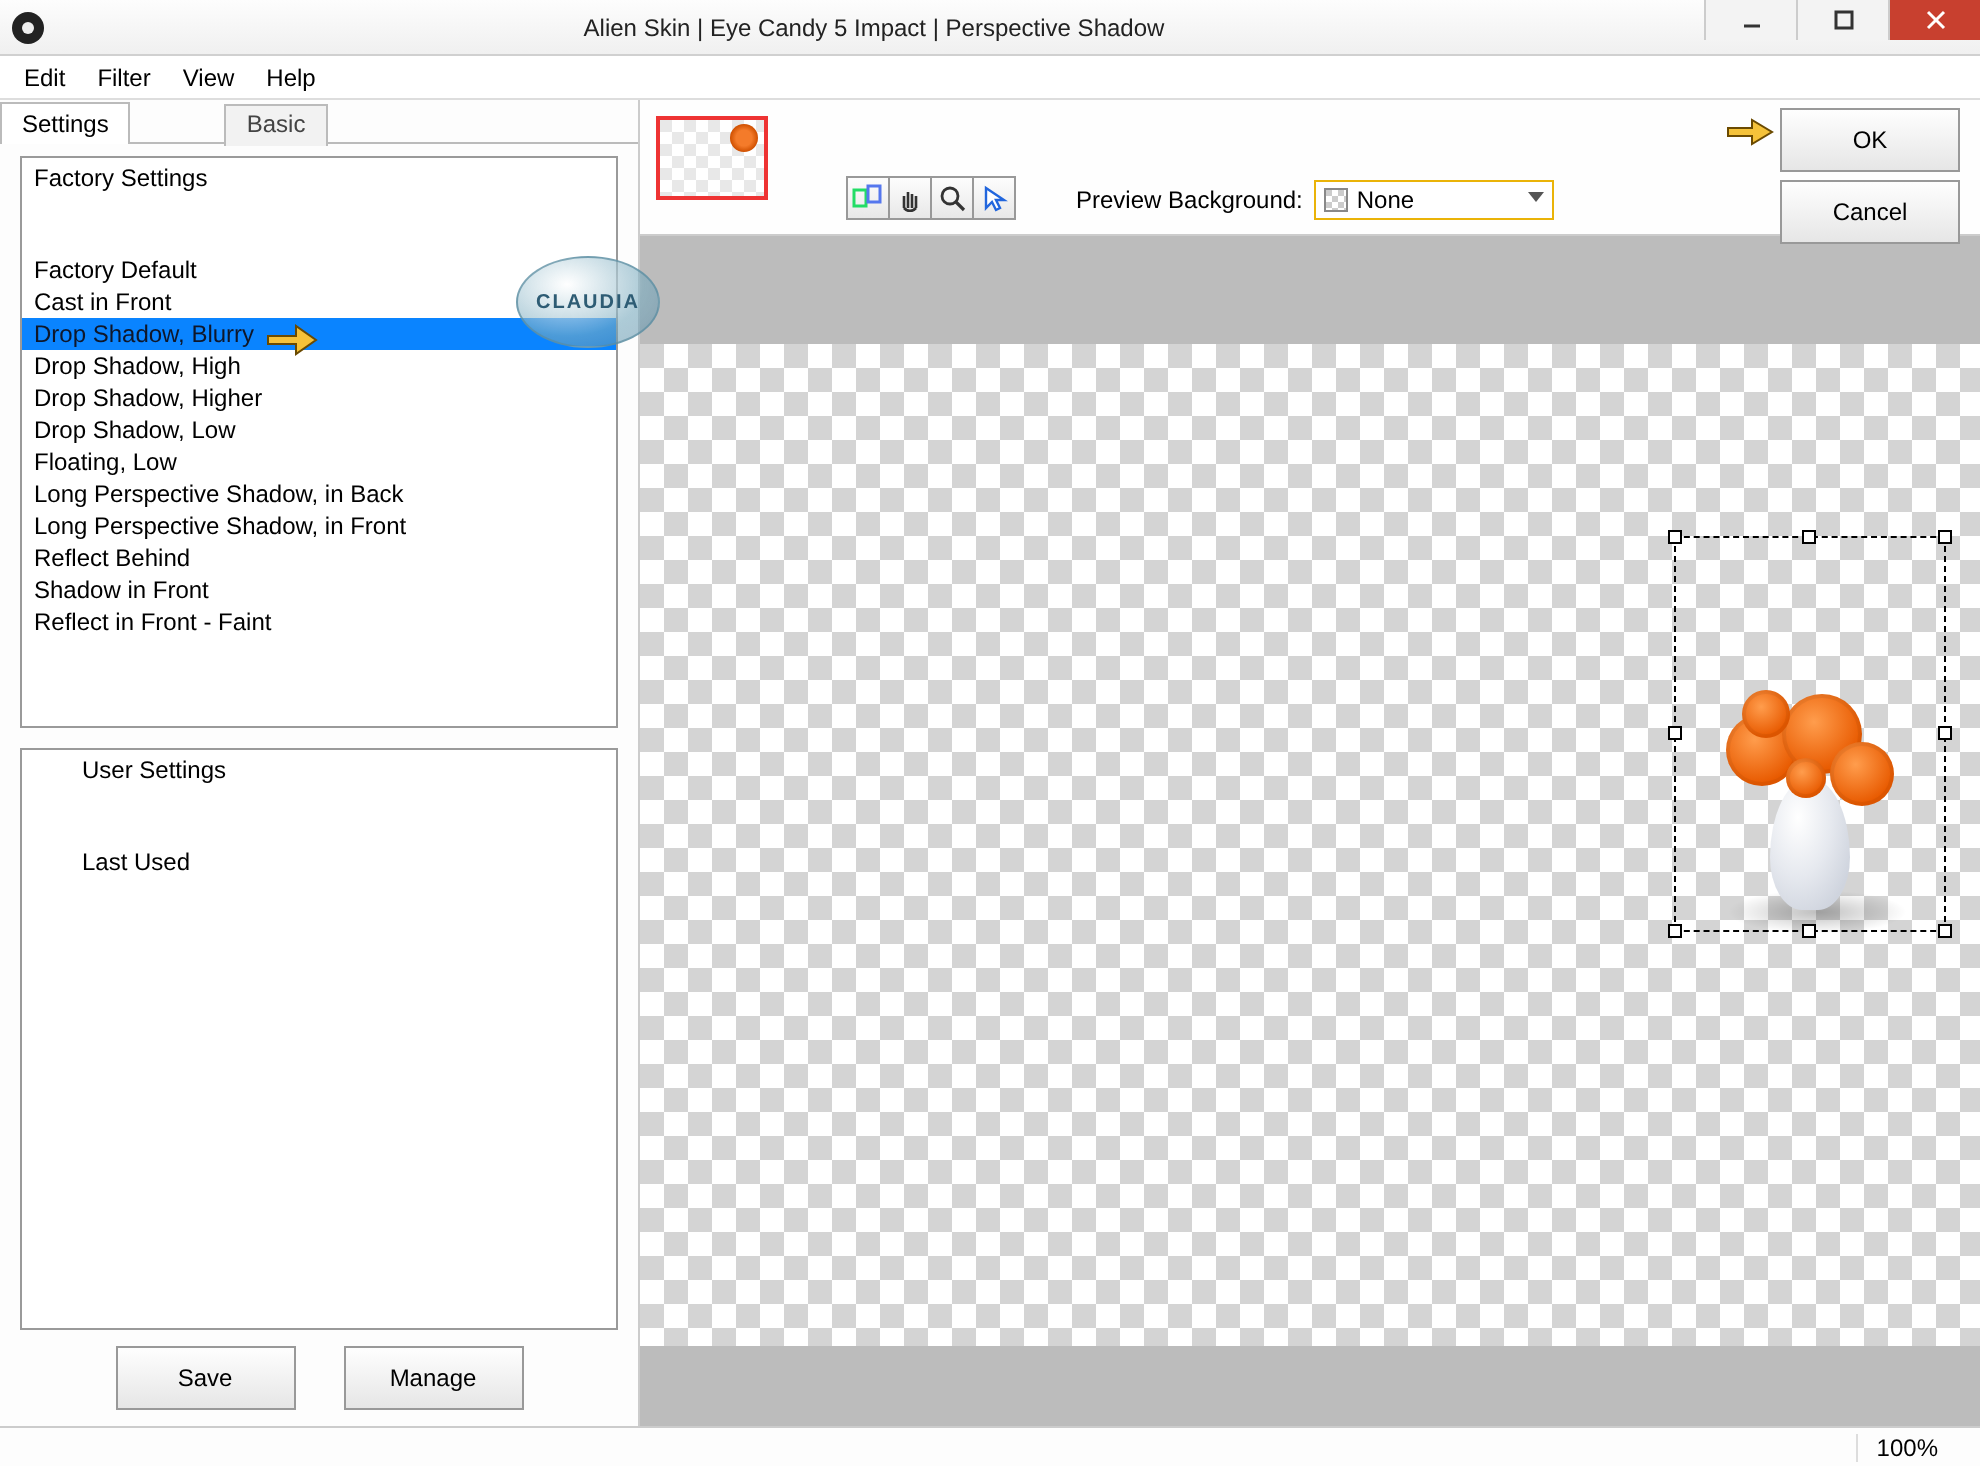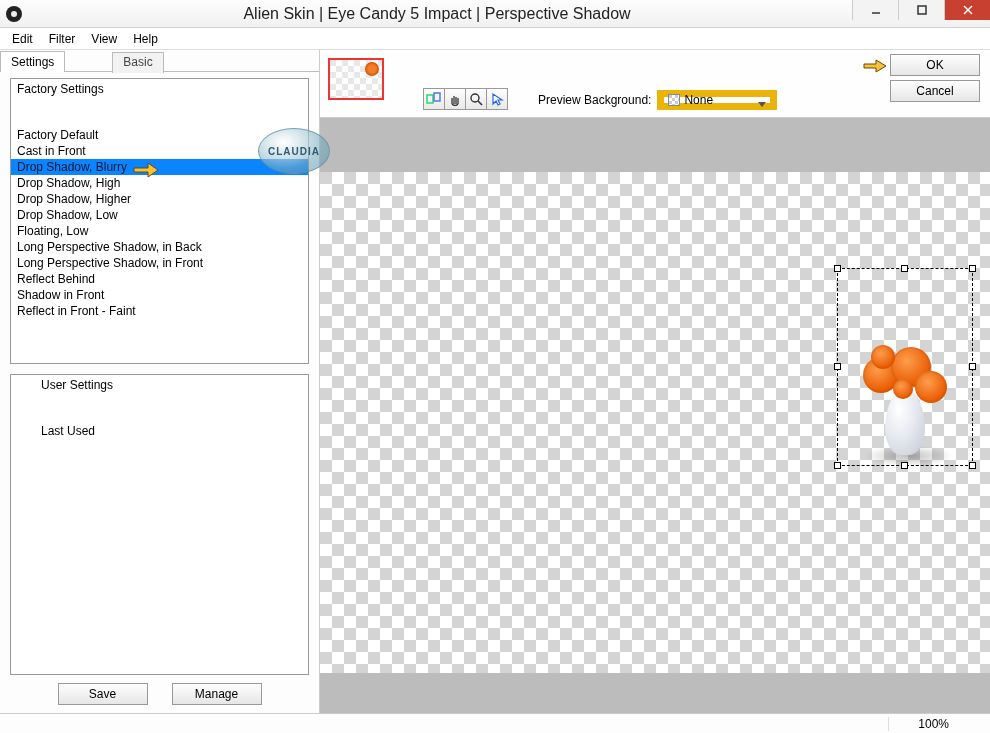--- a/index.html
+++ b/index.html
@@ -1,21 +1,21 @@
 <!DOCTYPE html>
 <html><head>
 <meta charset="utf-8">
 <style>
 * { box-sizing: border-box; margin: 0; padding: 0; font-family: "Segoe UI", Tahoma, sans-serif; font-size: 12px; }
 html, body { width: 990px; height: 733px; overflow: hidden; background: #fff; }
 
 .titlebar { height: 28px; background: linear-gradient(#fdfdfd,#f0f0f0); display: flex; align-items: center; position: relative; border-bottom: 1px solid #d0d0d0; }
 .app-icon { width: 16px; height: 16px; margin-left: 6px; background: #222; border-radius: 50%; position: relative; }
 .app-icon::after { content:''; position:absolute; width:6px; height:6px; background:#eee; border-radius:50%; top:5px; left:5px; }
-.titlebar-title { flex:1; text-align:center; color:#222; font-size:16px; }
+.titlebar-title { flex:1; text-align:center; color:#222; font-size:12px; }
 .win-btns { display:flex; height:100%; }
 .win-btn { width:46px; height:20px; margin-top:0; display:flex; align-items:center; justify-content:center; border-left:1px solid #ccc; background:#f3f3f3; cursor:pointer; }
 .win-btn svg { display:block; }
 .win-btn.close { background:#c8402f; }
 .win-btn.close svg line { stroke:#fff; }
 
 .menubar { height:22px; background:#fff; display:flex; align-items:center; padding:0 4px; border-bottom:1px solid #ddd; }
 .menubar span { padding:2px 8px; cursor:default; }
 
 .workspace { display:flex; height:calc(733px - 28px - 22px - 20px); }
@@ -32,35 +32,35 @@
 .panel-header { padding:3px 6px; border-bottom:0; color:#000; }
 .panel-list { flex:1; overflow-y:scroll; overflow-x:hidden; }
 .panel-list-item { padding:1px 6px; cursor:pointer; white-space:nowrap; }
 .panel-list-item.selected { background:#0a84ff; color:#0f172a; }
 
 .panel-box.user { margin-top:10px; height:300px; flex:1; display:flex; flex-direction:column;padding-left:24px; }
 .user-list { flex:1; }
 .user-list-item { padding:1px 6px; }
 
 .left-buttons { display:flex; gap:24px; justify-content:center; margin-top:8px; }
-.btn { min-width:90px; height:22px; border:1px solid #999; background:linear-gradient(#fefefe,#e6e6e6); cursor:pointer; font-size:12px; }
+.btn { min-width:90px; height:32px; border:1px solid #999; background:linear-gradient(#fefefe,#e6e6e6); cursor:pointer; font-size:12px; }
 
 .right-panel { flex:1; display:flex; flex-direction:column; background:#bcbcbc; position:relative; }
 
 .upper-bar { height:68px; background:#fefefe; display:flex; align-items:flex-start; padding:8px 8px 0 8px; gap:12px; border-bottom:1px solid #ccc; position:relative; }
 .thumb { position:relative; width:56px; height:42px; border:2px solid #e33; background:repeating-conic-gradient(#fff 0 25%, #e8e8e8 0 50%) 0 0/12px 12px; margin-top:0px; }
 .thumb::after { content:''; position:absolute; right:3px; top:2px; width:14px; height:14px; background:radial-gradient(circle,#f47b2a 40%,#d05000 70%); border-radius:50%; }
 
 .tool-row { display:flex; align-items:center; gap:0px; margin-top:30px; margin-left:28px; }
 .tool-btn { width:22px; height:22px; border:1px solid #999; background:linear-gradient(#fdfdfd,#e8e8e8); display:flex; align-items:center; justify-content:center; cursor:pointer; margin-left:-1px; }
 .tool-btn svg { display:block; }
 
 .prev-bg-row { display:flex; align-items:center; gap:6px; margin-top:32px; margin-left:18px; }
 .prev-bg-row label { font-size:12px; }
-.prev-bg-select { width:120px; height:20px; border:7px solid #eab308; background:#fff; display:flex; align-items:center; padding:0 4px; cursor:pointer; position:relative; }
+.prev-bg-select { width:120px; height:20px; border:1px solid #eab308; background:#fff; display:flex; align-items:center; padding:0 4px; cursor:pointer; position:relative; }
 .prev-bg-select .swatch { width:12px; height:12px; border:1px solid #888; margin-right:4px; background:repeating-conic-gradient(#fff 0 25%,#ccc 0 50%) 0 0/6px 6px; }
 .prev-bg-select .caret { position:absolute; right:4px; top:5px; width:0; height:0; border-left:4px solid transparent; border-right:4px solid transparent; border-top:5px solid #555; }
 
 .action-btns { position:absolute; right:10px; top:4px; display:flex; flex-direction:column; gap:4px; }
 .action-btns .btn { width:62px; }
 .hand-pointer { position:absolute; left:-28px; top:2px; width:26px; height:18px; }
 .hand-pointer svg { display:block; }
 
 .preview-strip { background:#bcbcbc; flex:0 0 auto; height:54px; }
 .canvas-area { flex:1; position:relative; background:repeating-conic-gradient(#fff 0 25%,#d4d4d4 0 50%) 0 0/24px 24px; }
@@ -77,21 +77,21 @@
 .flowers { position:absolute; top:-10px; left:-20px; width:100px; height:64px; }
 .flower { position:absolute; border-radius:50%; background:radial-gradient(circle at 40% 35%,#ff9d4d,#e85a00 70%); box-shadow:0 0 0 2px rgba(0,0,0,0.05) inset; }
 .f1{width:36px;height:36px;top:12px;left:8px}
 .f2{width:40px;height:40px;top:2px;left:36px}
 .f3{width:32px;height:32px;top:26px;left:60px}
 .f4{width:24px;height:24px;top:0px;left:16px}
 .f5{width:20px;height:20px;top:34px;left:38px}
 .shadow-blob { position:absolute; bottom:-2px; left:50%; transform:translateX(-46%); width:90px; height:22px; background:radial-gradient(ellipse,rgba(0,0,0,0.25),rgba(0,0,0,0) 70%); }
 
 .statusbar { height:20px; border-top:1px solid #ccc; background:#fdfdfd; display:flex; align-items:center; justify-content:flex-end; padding:0 12px; font-size:12px; }
-.status-cell { border-left:1px solid #ddd; padding:0 29px; }
+.status-cell { border-left:1px solid #ddd; padding:0 9px; }
 
 .claudia-stamp { position:absolute; left:258px; top:128px; width:72px; height:46px; border-radius:50%; background:radial-gradient(ellipse at 35% 30%, rgba(255,255,255,0.8), rgba(120,170,190,0.6) 60%, rgba(80,130,160,0.5)); border:1px solid rgba(90,140,160,0.7); display:flex; align-items:center; justify-content:center; color:#2e5c74; font-weight:bold; font-size:10px; letter-spacing:1px; pointer-events:none; z-index:50; }
 
 .pointer-left { position:absolute; left:132px; top:158px; z-index:60; pointer-events:none; }
 
 ::-webkit-scrollbar { width:16px; background:#f0f0f0; }
 ::-webkit-scrollbar-thumb { background:#cdcdcd; border:1px solid #aaa; }
 ::-webkit-scrollbar-button { height:16px; background:#e6e6e6; border:1px solid #aaa; }
 </style>
 </head>

